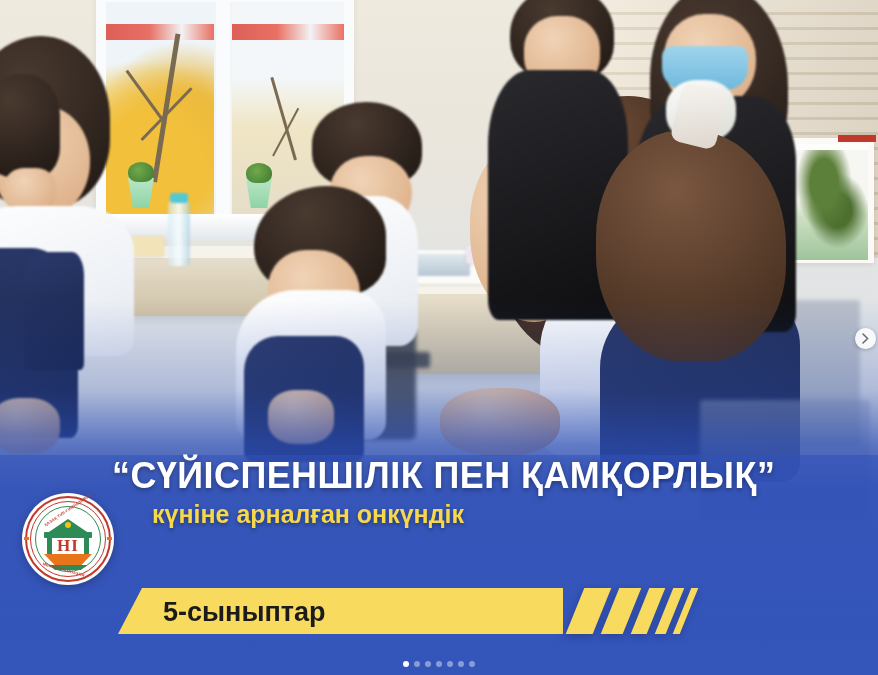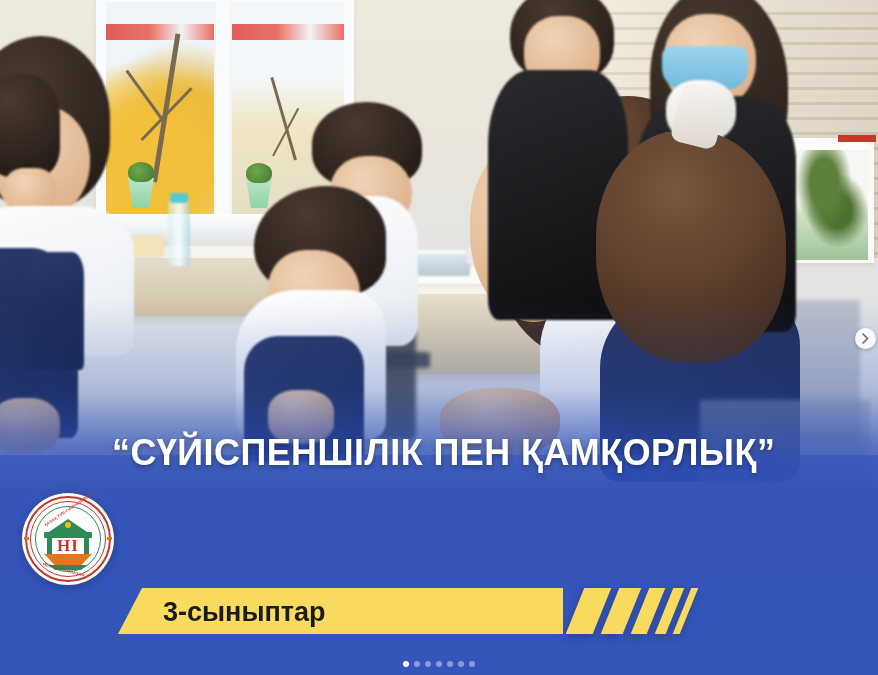--- a/index.html
+++ b/index.html
@@ -100,21 +100,21 @@
         rgba(44,78,180,.72) 42%,
         rgba(44,78,182,.90) 55%,
         rgba(44,78,184,.94) 100%);
   }
   #overlay-solid{
     position:absolute;left:0;top:455px;width:878px;height:220px;
     background:linear-gradient(180deg,rgba(48,80,184,.55),rgba(50,84,186,.80));
   }
 
   
-  #caption{position:absolute;left:0;top:424px;width:816px;height:200px;}
+  #caption{position:absolute;left:0;top:447px;width:816px;height:200px;}
 
   #title{
     position:absolute;left:112px;top:8px;
     font-size:37px; font-weight:bold; color:#ffffff;
     letter-spacing:.5px; white-space:nowrap;
     text-shadow:0 2px 5px rgba(0,0,0,.35);
     transform:scaleX(.97); transform-origin:left center;
   }
   #subtitle{
     position:absolute;left:152px;top:54px;
@@ -297,20 +297,21 @@
     <div class="chair blurB" style="left:700px;top:400px;width:170px;height:120px;opacity:.5;background:#9aa3b4;"></div>
 
   </div>
 
   <div id="overlay"></div>
   <div id="overlay-solid"></div>
 
   <div id="caption">
     <div id="title">“СҮЙІСПЕНШІЛІК ПЕН ҚАМҚОРЛЫҚ”</div>
     <div id="subtitle">
+      <span class="l2">күніне арналған онкүндік</span>
     </div>
   </div>
 
   <div id="logo">
     <div class="lg-ring lg-r1"></div>
     <div class="lg-ring lg-r2"></div>
     <div class="lg-ring lg-r3"></div>
     <div class="lg-tick" style="left:2px;top:44px;"></div>
     <div class="lg-tick" style="left:85px;top:44px;"></div>
     <div class="lg-roof"></div>
@@ -321,21 +322,21 @@
     <div class="lg-letters">НІ</div>
     <div class="lg-base"></div>
     <div class="lg-base2"></div>
     <div class="lg-txt">
       <span style="left:18px;top:14px;transform:rotate(-34deg);">ҚАЗАҚ ТІЛІ-ГИМНАЗИЯСЫ</span>
       <span style="left:20px;top:74px;transform:rotate(16deg);">МЕКТЕП-ГИМНАЗИЯ</span>
     </div>
   </div>
 
   <div id="ribbon"></div>
-  <div id="ribbon-label">3-сыныптар</div>
+  <div id="ribbon-label">5-сыныптар</div>
   <div class="stripe" style="left:575px;width:27px;"></div>
   <div class="stripe" style="left:610px;width:22px;"></div>
   <div class="stripe" style="left:640px;width:16px;"></div>
   <div class="stripe" style="left:664px;width:11px;"></div>
   <div class="stripe" style="left:682px;width:7px;"></div>
 
   <div id="next-btn" aria-label="next-slide">
     <svg width="9" height="11" viewBox="0 0 9 11">
       <path d="M2 1 L6.6 5.5 L2 10" fill="none" stroke="#6b6b6b" stroke-width="1.6" stroke-linecap="round" stroke-linejoin="round"></path>
     </svg>

